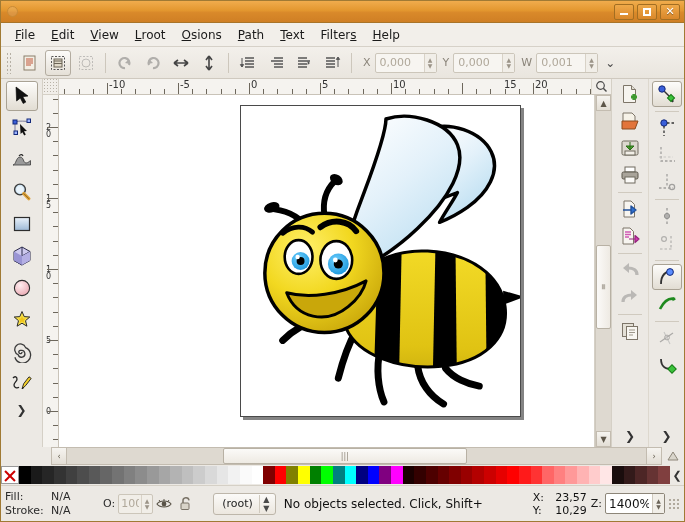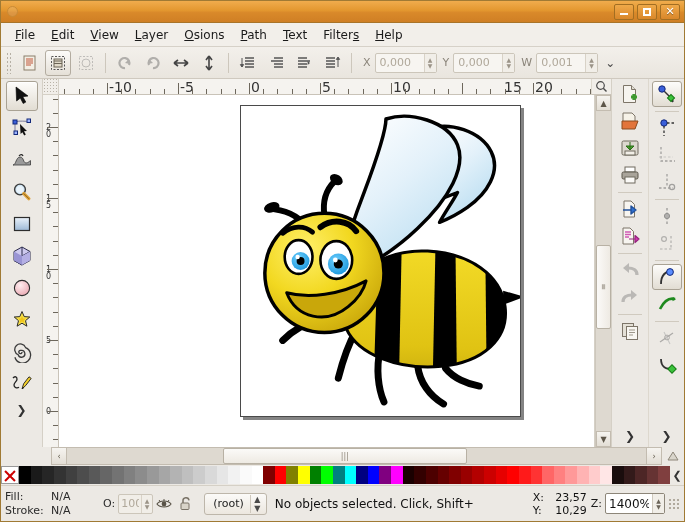--- a/index.html
+++ b/index.html
@@ -145,21 +145,21 @@
     width: 16px; flex: 0 0 16px; background: #f1eee9;
     border-right: 1px solid #d5d0c6; border-bottom: 1px solid #d5d0c6;
     background-image: radial-gradient(circle,#b9b3a8 .6px, transparent .6px);
     background-size: 3px 3px; background-position: 3px 5px;
   }
   .hruler {
     flex: 1 1 auto; position: relative; background: #f5f3ef;
     border-bottom: 1px solid #c9c3b8; overflow: hidden;
   }
   .hruler .tick { position: absolute; bottom: 0; width: 1px; background: #6d675c; }
-  .hruler .lbl { position: absolute; top: 0px; font-size: 14px; color: #333; padding-left:2px; }
+  .hruler .lbl { position: absolute; top: 0px; font-size: 10px; color: #333; padding-left:2px; }
   .hr-end {
     width: 20px; flex: 0 0 20px; background: #f1eee9;
     border-bottom: 1px solid #c9c3b8; border-left: 1px solid #ded9cf;
     display:flex; align-items:center; justify-content:center;
   }
 
   .canvas-row { flex: 1 1 auto; display: flex; min-height: 0; }
   .vruler {
     width: 16px; flex: 0 0 16px; position: relative;
     background: #f5f3ef; border-right: 1px solid #c9c3b8; overflow:hidden;
@@ -276,21 +276,21 @@
   .o-label { margin-left: 6px; margin-right:3px; color:#2b2b2b; }
   .o-spin { display:flex; border:1px solid #ccc6ba; background:#f1eee8; height:20px; border-radius:2px;}
   .o-spin input { border:0; background:transparent; width:22px; font-size:11px; color:#b0a89a; padding:0 2px; font-family:"DejaVu Sans",sans-serif; outline:none;}
   .o-spin .arrows { width:11px; border-left:1px solid #d8d2c7; display:flex;flex-direction:column;justify-content:center;align-items:center;}
   .o-spin .arrows span { font-size:6px;line-height:6px;color:#9b9488;}
   .st-icon { width: 20px; height:20px; display:flex;align-items:center;justify-content:center; margin:0 1px;}
   .layer-sel {
     display:flex; align-items:center; height:22px;
     border:1px solid #bdb6aa; border-radius:3px;
     background: linear-gradient(to bottom,#fbfaf8,#ece7df);
-    padding: 0 2px 0 8px; margin-left:7px;
+    padding: 0 2px 0 8px; margin-left:16px;
   }
   .layer-sel .lname { font-size:11px; color:#222; padding-right:6px;}
   .layer-sel .updown { border-left:1px solid #cfc9be; width:14px; text-align:center; font-size:8px; color:#4a4a4a; line-height:9px;}
   .status-msg { margin-left: 8px; font-size:12px; color:#111; white-space:nowrap; overflow:hidden; flex: 1 1 auto;}
   .coords { display:flex; flex-direction:column; line-height:13px; font-size:11px; margin-right:4px;}
   .coord-line { display:flex; }
   .coord-key { width:14px; color:#111;}
   .coord-val { width:40px; text-align:right; color:#111;}
   .z-label { margin-right:3px; font-size:11px;}
   .z-spin { display:flex; border:1px solid #8d8679; background:#fff; height:21px; border-radius:2px;}
@@ -320,21 +320,21 @@
       <div class="win-btn">
           <span class="gl-close">✕</span>
         </div>
     </div>
   </div>
 
   <div class="menubar">
     <div class="menu-item"><u>F</u><span>ile</span></div>
     <div class="menu-item"><u>E</u><span>dit</span></div>
     <div class="menu-item"><u>V</u><span>iew</span></div>
-    <div class="menu-item"><u>L</u><span>ayer</span></div>
+    <div class="menu-item"><u>L</u><span>root</span></div>
     <div class="menu-item"><u>O</u><span>sions</span></div>
     <div class="menu-item"><u>P</u><span>ath</span></div>
     <div class="menu-item"><u>T</u><span>ext</span></div>
     <div class="menu-item">Filter<u>s</u></div>
     <div class="menu-item"><u>H</u><span>elp</span></div>
   </div>
 
   <div class="toolbar">
     <div class="grip"></div>
 

